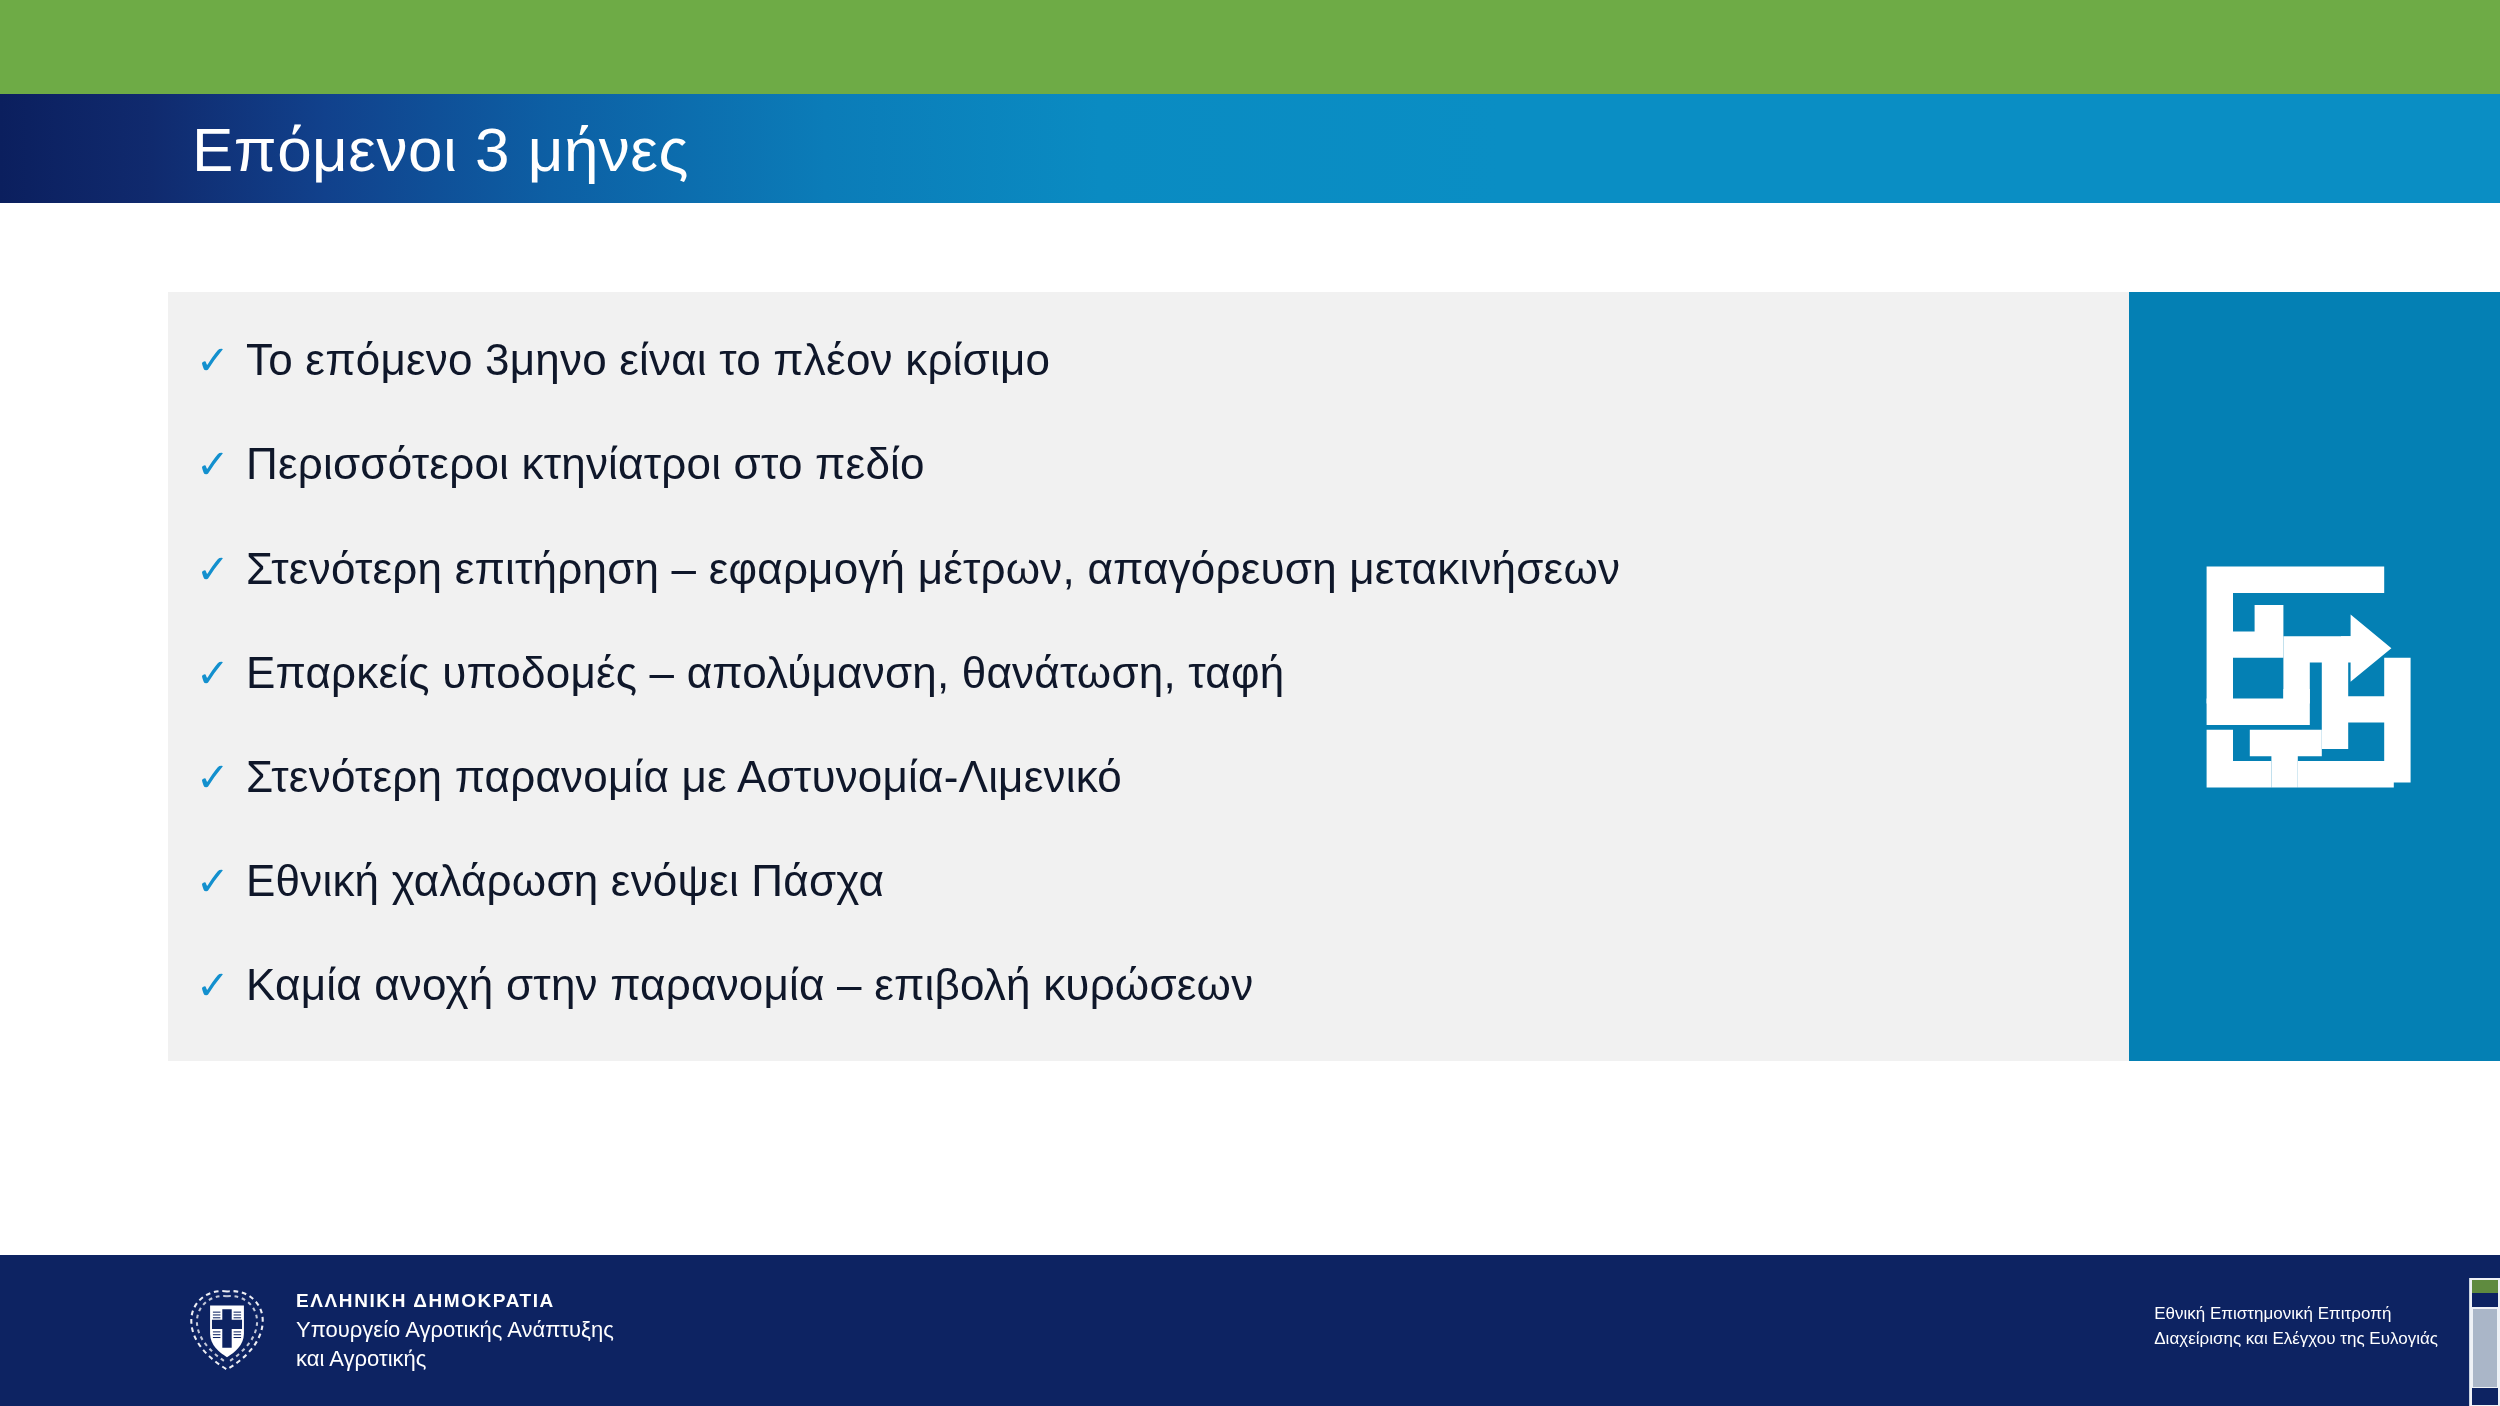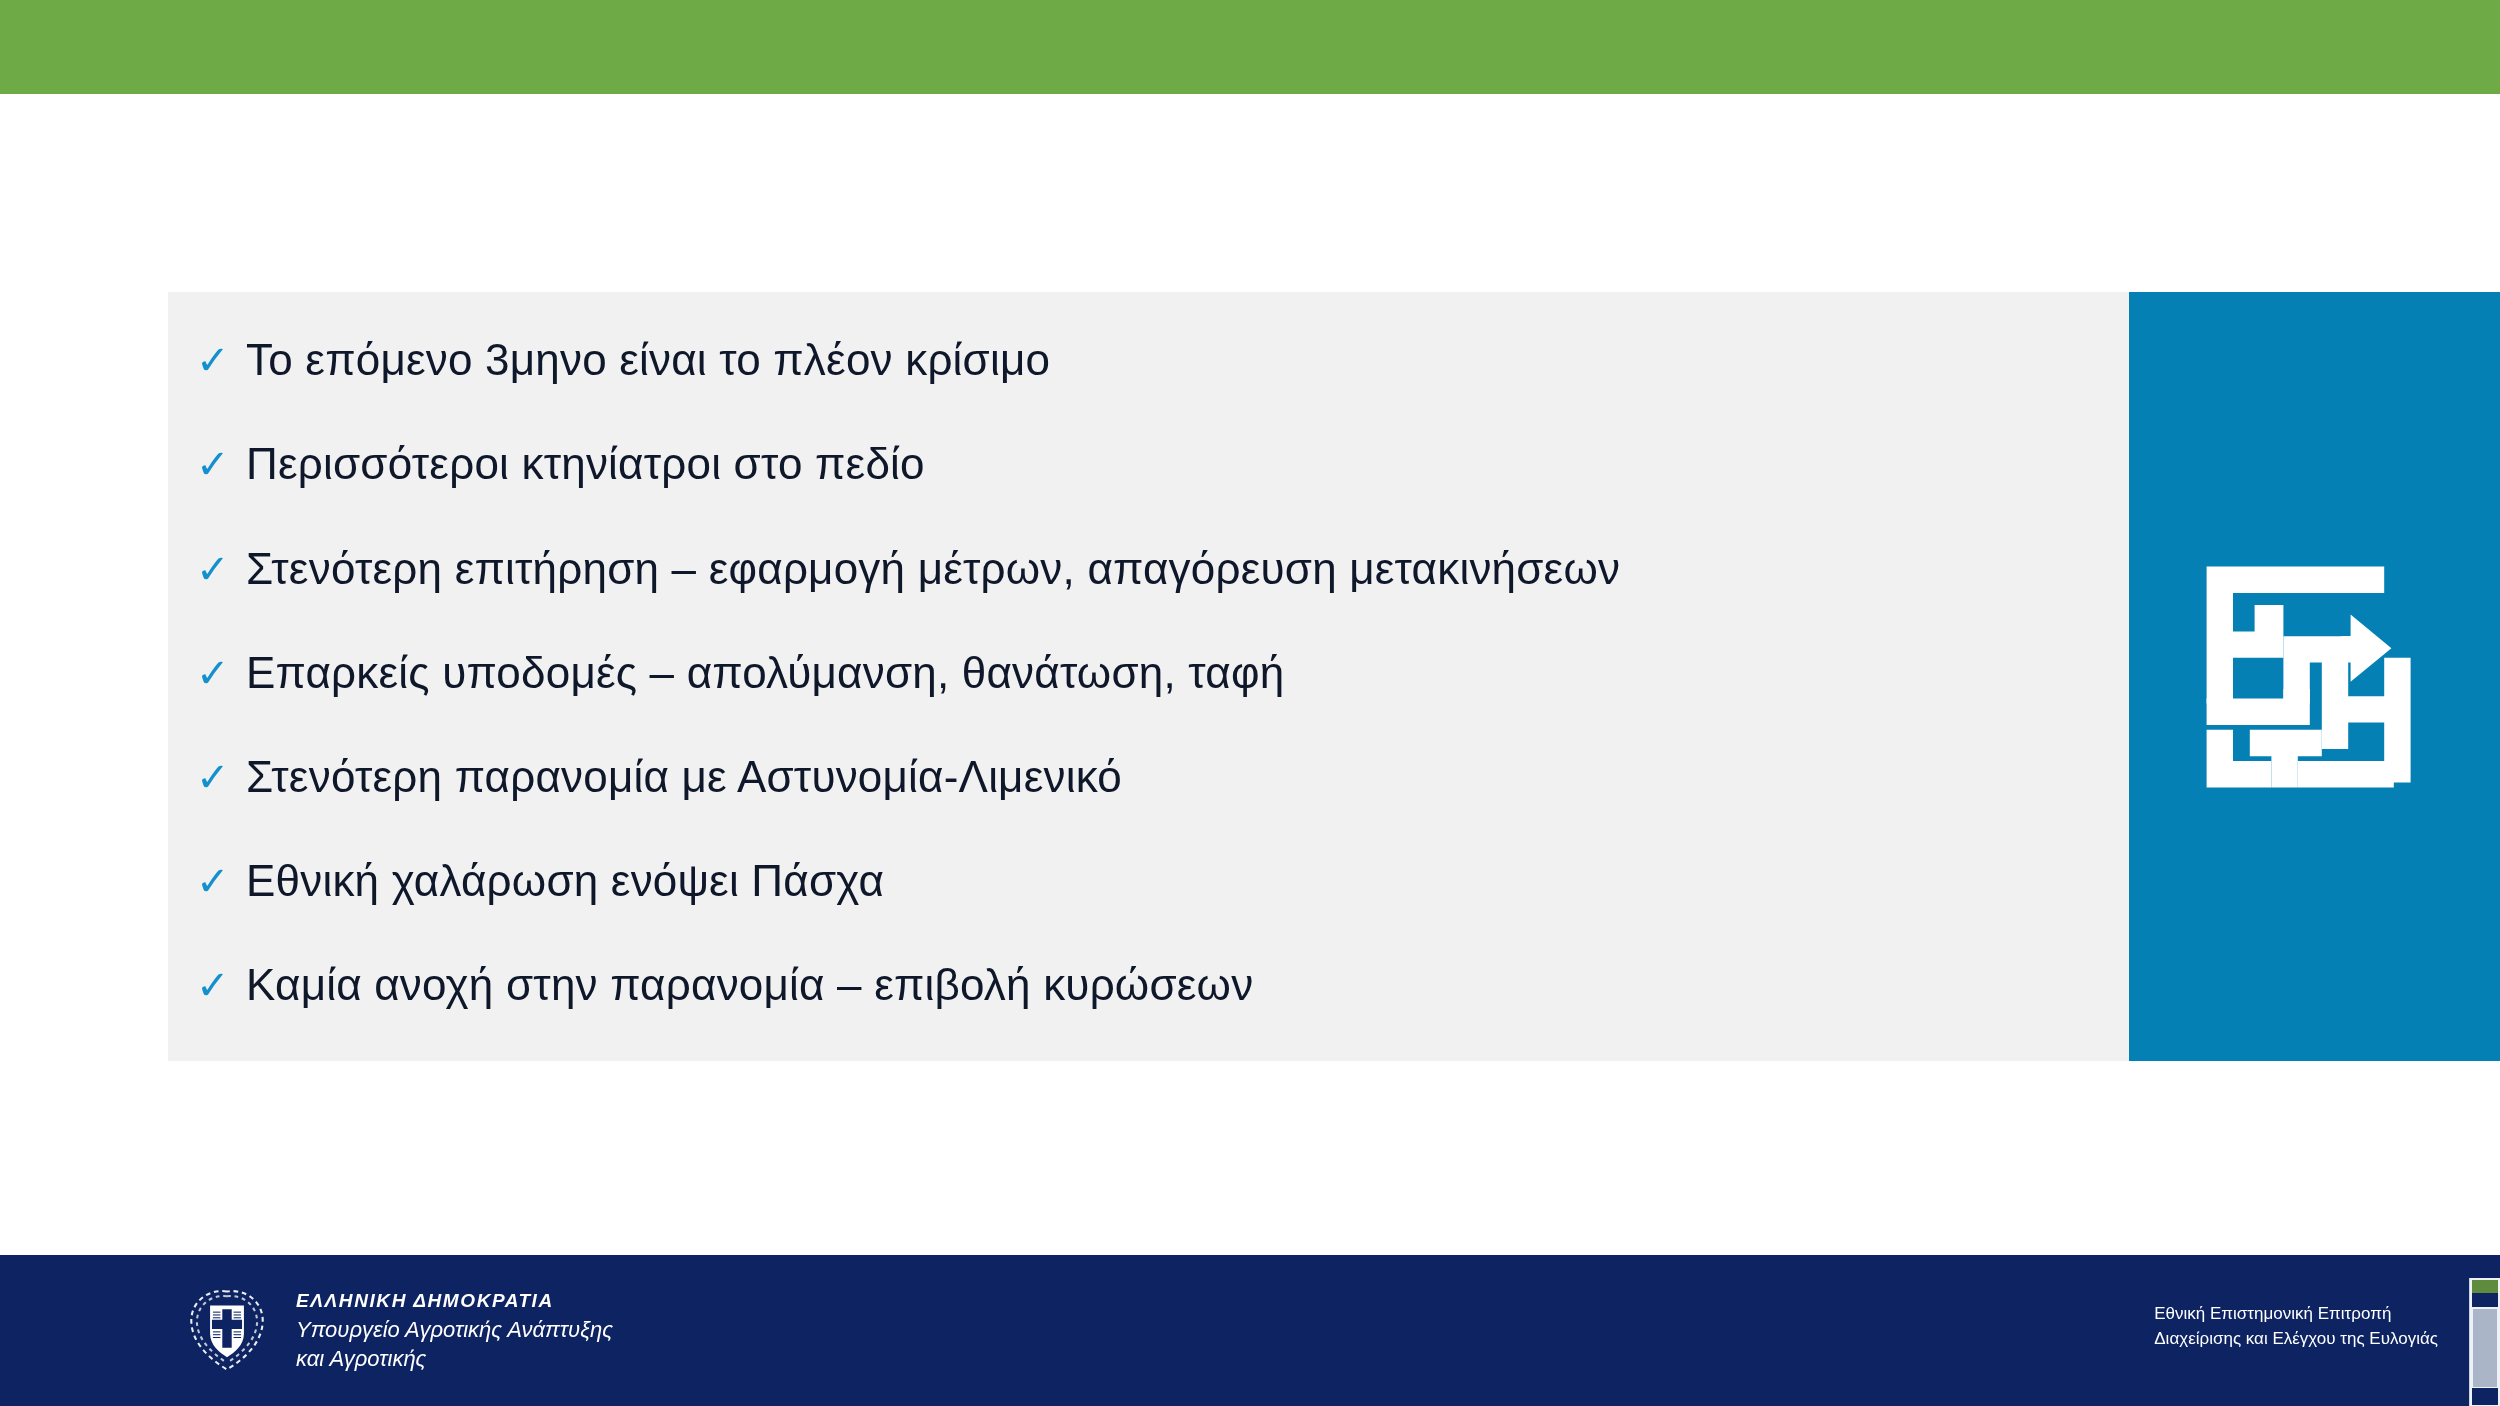--- a/index.html
+++ b/index.html
@@ -139,21 +139,20 @@
   }
   .emblem {
     width: 94px;
     height: 94px;
     flex: 0 0 94px;
   }
   .ministry-lines {
     display: flex;
     flex-direction: column;
     justify-content: flex-end;
-    font-style: italic;
   }
   .ministry-line-1 {
     color: #ffffff;
     font-size: 19px;
     font-weight: 700;
     letter-spacing: 1.6px;
     line-height: 1.45;
   }
   .ministry-line-2,
   .ministry-line-3 {
@@ -218,20 +217,23 @@
     background: #0d2362;
   }
 </style>
 </head>
 <body>
 
 <div id="slide">
 
   <div class="green-band"></div>
 
+  <div class="title-bar">
+    <div class="title-text">Επόμενοι 3 μήνες</div>
+  </div>
 
   <div class="content-card"></div>
 
   <div class="accent-panel">
     <span class="maze-icon">
       <svg viewBox="0 0 100 100" width="240" height="240" aria-hidden="true">
         <g fill="#ffffff">
 
           <path d="M4 4 h74 v11 h-63 v46 h-11 z"></path>
 

